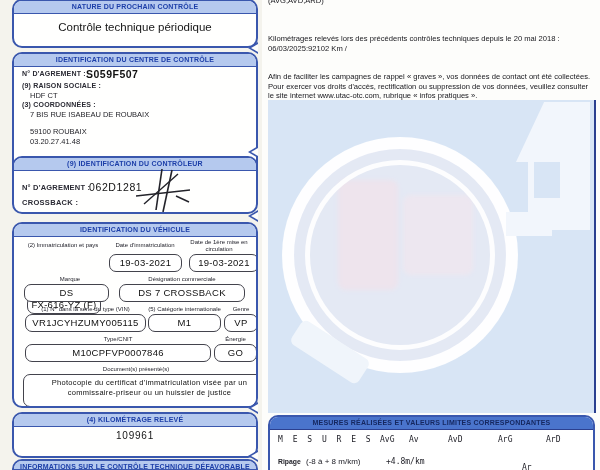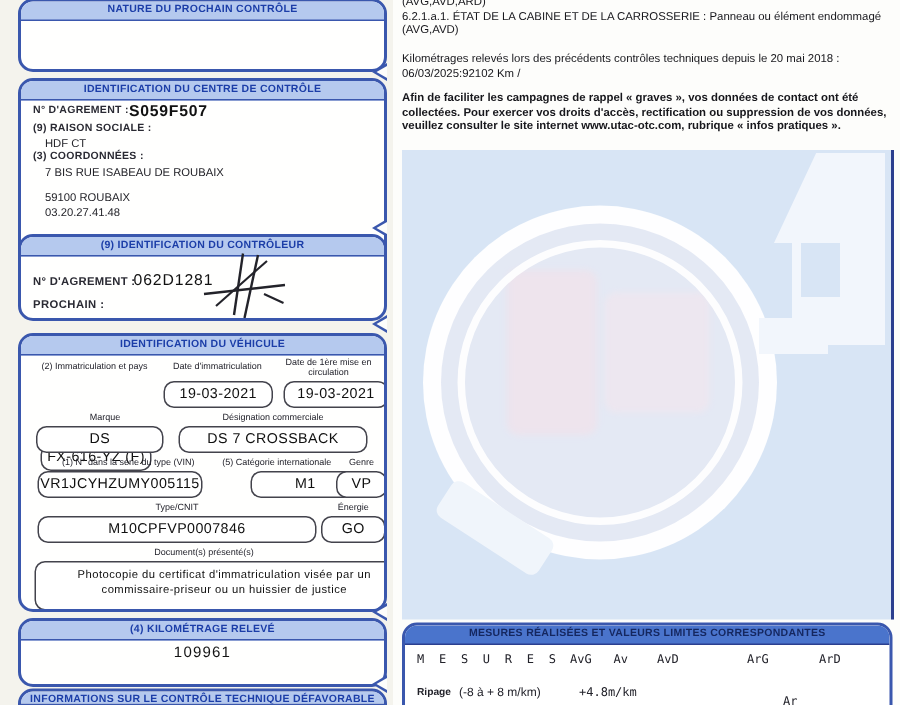--- a/index.html
+++ b/index.html
@@ -74,39 +74,40 @@
   .sig-label{font-size:7.5px;font-weight:bold;color:#2a2a33;letter-spacing:.3px;}
 </style>
 </head>
 <body>
 
 <div class="left-bg"></div>
 <div class="right-bg"></div>
 
 <div class="sec" style="top:-1px;height:49px;">
   <div class="sec-hdr">NATURE DU PROCHAIN CONTRÔLE</div>
+  <div class="abs" style="left:0;width:242px;top:20px;text-align:center;font-size:11.5px;color:#161616;">Contrôle technique périodique</div>
 </div>
 
 <div class="sec" style="top:52px;height:124px;">
   <div class="sec-hdr">IDENTIFICATION DU CENTRE DE CONTRÔLE</div>
   <span class="abs lbl" style="left:8px;top:16px;">N° D'AGREMENT :</span>
   <span class="abs val-b" style="left:72px;top:14px;">S059F507</span>
   <span class="abs lbl" style="left:8px;top:28px;">(9) RAISON SOCIALE :</span>
   <span class="abs txt" style="left:16px;top:37px;">HDF CT</span>
   <span class="abs lbl" style="left:8px;top:47px;">(3) COORDONNÉES :</span>
   <span class="abs txt" style="left:16px;top:56px;">7 BIS RUE ISABEAU DE ROUBAIX</span>
   <span class="abs txt" style="left:16px;top:73px;">59100 ROUBAIX</span>
   <span class="abs txt" style="left:16px;top:83px;">03.20.27.41.48</span>
 </div>
 
 <div class="sec" style="top:156px;height:58px;">
   <div class="sec-hdr">(9) IDENTIFICATION DU CONTRÔLEUR</div>
   <span class="abs lbl" style="left:8px;top:25px;font-size:7.5px;">N° D'AGREMENT :</span>
   <span class="abs" style="left:75px;top:23px;font-size:10.5px;color:#111;letter-spacing:.6px;">062D1281</span>
-  <span class="abs sig-label" style="left:8px;top:40px;">PROCHAIN :</span>
+  <span class="abs sig-label" style="left:8px;top:40px;">CROSSBACK :</span>
   <svg class="abs" style="left:118px;top:8px;" width="62" height="48" viewBox="0 0 62 48">
     <path d="M4 30 L58 24" stroke="#23232a" stroke-width="1.6" fill="none"></path>
     <path d="M30 3 L24 44" stroke="#23232a" stroke-width="1.6" fill="none"></path>
     <path d="M40 4 L31 46" stroke="#23232a" stroke-width="1.6" fill="none"></path>
     <path d="M12 38 L46 8" stroke="#23232a" stroke-width="1.4" fill="none"></path>
     <path d="M44 30 L57 36" stroke="#23232a" stroke-width="1.4" fill="none"></path>
   </svg>
 </div>
 
 <div class="sec" style="top:222px;height:186px;">
@@ -120,22 +121,22 @@
   <div class="fbox" style="left:175px;top:30px;width:70px;">19-03-2021</div>
 
   <div class="flbl" style="left:10px;top:52px;width:92px;">Marque</div>
   <div class="flbl" style="left:105px;top:52px;width:126px;">Désignation commerciale</div>
   <div class="fbox" style="left:10px;top:60px;width:85px;">DS</div>
   <div class="fbox" style="left:105px;top:60px;width:126px;">DS 7 CROSSBACK</div>
 
   <div class="flbl" style="left:11px;top:82px;width:121px;">(1) N° dans la série du type (VIN)</div>
   <div class="flbl" style="left:134px;top:82px;width:73px;">(5) Catégorie internationale</div>
   <div class="flbl" style="left:210px;top:82px;width:34px;">Genre</div>
-  <div class="fbox" style="left:11px;top:90px;width:110px;">VR1JCYHZUMY005115</div>
-  <div class="fbox" style="left:134px;top:90px;width:73px;margin-left:19px;">M1</div>
+  <div class="fbox" style="left:11px;top:90px;width:121px;">VR1JCYHZUMY005115</div>
+  <div class="fbox" style="left:134px;top:90px;width:73px;">M1</div>
   <div class="fbox" style="left:210px;top:90px;width:34px;">VP</div>
 
   <div class="flbl" style="left:11px;top:112px;width:186px;">Type/CNIT</div>
   <div class="flbl" style="left:200px;top:112px;width:43px;">Énergie</div>
   <div class="fbox" style="left:11px;top:120px;width:186px;">M10CPFVP0007846</div>
   <div class="fbox" style="left:200px;top:120px;width:43px;">GO</div>
 
   <div class="flbl" style="left:0;top:142px;width:244px;">Document(s) présenté(s)</div>
   <div class="fbox" style="left:9px;top:150px;width:253px;height:33px;font-size:7.5px;line-height:1.35;white-space:normal;padding:3px 8px 0 8px;">Photocopie du certificat d'immatriculation visée par un commissaire-priseur ou un huissier de justice</div>
 </div>
@@ -155,46 +156,45 @@
 <div class="notch-in" style="left:251px;top:148px;"></div>
 <div class="notch" style="left:248px;top:210px;"></div>
 <div class="notch-in" style="left:251px;top:212px;"></div>
 <div class="notch" style="left:248px;top:402px;"></div>
 <div class="notch-in" style="left:251px;top:404px;"></div>
 <div class="notch" style="left:248px;top:450px;"></div>
 <div class="notch-in" style="left:251px;top:452px;"></div>
 
 <div class="rtxt" style="top:-4px;">
   <div>(AVG,AVD,ARD)</div>
-  <div>6.2.1.a.1. ÉTAT DE LA CABINE ET DE LA CARROSSERIE : Panneau ou élément endommagé (AVG,AVD)</div>
 </div>
 
 <div class="rtxt" style="top:34px;">Kilométrages relevés lors des précédents contrôles techniques depuis le 20 mai 2018 : 06/03/2025:92102 Km /</div>
 
-<div class="rtxt" style="top:60px;font-weight:bold;">Afin de faciliter les campagnes de rappel « graves », vos données de contact ont été collectées. Pour exercer vos droits d'accès, rectification ou suppression de vos données, veuillez consulter le site internet www.utac-otc.com,  rubrique « infos pratiques ».</div>
+<div class="rtxt" style="top:72px;">Afin de faciliter les campagnes de rappel « graves », vos données de contact ont été collectées. Pour exercer vos droits d'accès, rectification ou suppression de vos données, veuillez consulter le site internet www.utac-otc.com,  rubrique « infos pratiques ».</div>
 
 <div class="wm">
   <div class="wm-pink1"></div>
   <div class="wm-pink2"></div>
   <div class="wm-ring-outer"></div>
   <div class="wm-ring-inner"></div>
   <div class="wm-car-top"></div>
   <div class="wm-car-body"></div>
   <div class="wm-car-window"></div>
   <div class="wm-car-step"></div>
   <div class="wm-handle"></div>
 </div>
 
 <div class="mes">
   <div class="mes-hdr">MESURES RÉALISÉES ET VALEURS LIMITES CORRESPONDANTES</div>
   <div style="position:relative;height:14px;margin-top:5px;">
     <span class="mes-col mono" style="left:8px;letter-spacing:2.5px;">M E S U R E S</span>
     <span class="mes-col mono" style="left:110px;">AvG</span>
     <span class="mes-col mono" style="left:139px;">Av</span>
-    <span class="mes-col mono" style="left:168px;">AvD</span>
+    <span class="mes-col mono" style="left:178px;">AvD</span>
     <span class="mes-col mono" style="left:228px;">ArG</span>
     <span class="mes-col mono" style="left:252px;margin-top:28px;">Ar</span>
     <span class="mes-col mono" style="left:276px;">ArD</span>
   </div>
   <div style="position:relative;height:14px;margin-top:8px;">
     <span class="mes-col" style="left:8px;font-size:6.8px;font-weight:bold;top:1px;">Ripage</span>
     <span class="mes-col" style="left:36px;font-size:8px;">(-8 à + 8 m/km)</span>
     <span class="mes-col mono" style="left:116px;">+4.8m/km</span>
   </div>
 </div>

